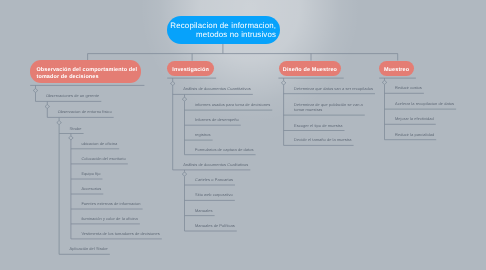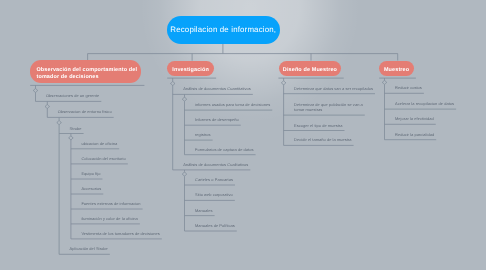--- a/index.html
+++ b/index.html
@@ -99,21 +99,21 @@
       <line x1="283.6" y1="115.1" x2="364.803125" y2="115.1" stroke="#808c99" stroke-width="0.8"></line>
       <line x1="283.6" y1="130.5" x2="344.50625" y2="130.5" stroke="#808c99" stroke-width="0.8"></line>
       <line x1="283.6" y1="145.4" x2="353.553125" y2="145.4" stroke="#808c99" stroke-width="0.8"></line>
       <line x1="384.5" y1="93.3" x2="423.890625" y2="93.3" stroke="#808c99" stroke-width="0.8"></line>
       <line x1="384.5" y1="109.1" x2="456.109375" y2="109.1" stroke="#808c99" stroke-width="0.8"></line>
       <line x1="384.5" y1="124.3" x2="435.75" y2="124.3" stroke="#808c99" stroke-width="0.8"></line>
       <line x1="384.5" y1="139.7" x2="436.1875" y2="139.7" stroke="#808c99" stroke-width="0.8"></line>
     </svg>
   <div id="nodes">
       <div class="node root" style="left: 166.9px; top: 16.3px; width: 112.7px; height: 27.7px;">
-        <div><span>Recopilacion de informacion,</span><br></div>
+        <div><span>Recopilacion de informacion,</span><br><span>metodos no intrusivos</span></div>
       </div>
       <div class="node branch multi" style="left: 30.4px; top: 60.4px; width: 110.7px; height: 22.7px;">
         <div><span>Observación del comportamiento del</span><br><span>tomador de decisiones</span></div>
       </div>
       <div class="leaf" style="left: 46px; top: 93.4px;">Observaciones de un gerente</div>
       <div class="leaf" style="left: 57.8px; top: 109.4px;">Observacion de entorno fisico</div>
       <div class="leaf" style="left: 69.6px; top: 125.5px;">Strobe</div>
       <div class="leaf" style="left: 81.4px; top: 140.8px;">ubicacion de oficina</div>
       <div class="leaf" style="left: 81.4px; top: 155.9px;">Colocación del escritorio</div>
       <div class="leaf" style="left: 81.4px; top: 171px;">Equipo fijo</div>

